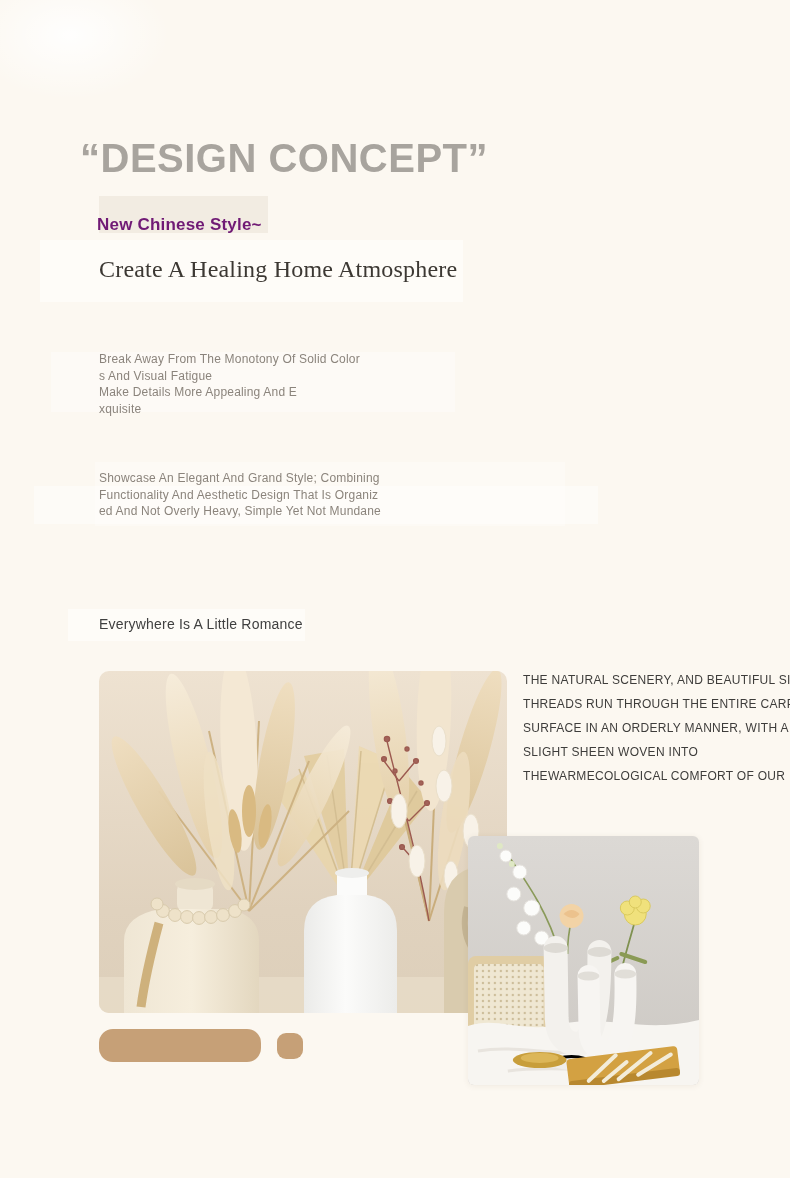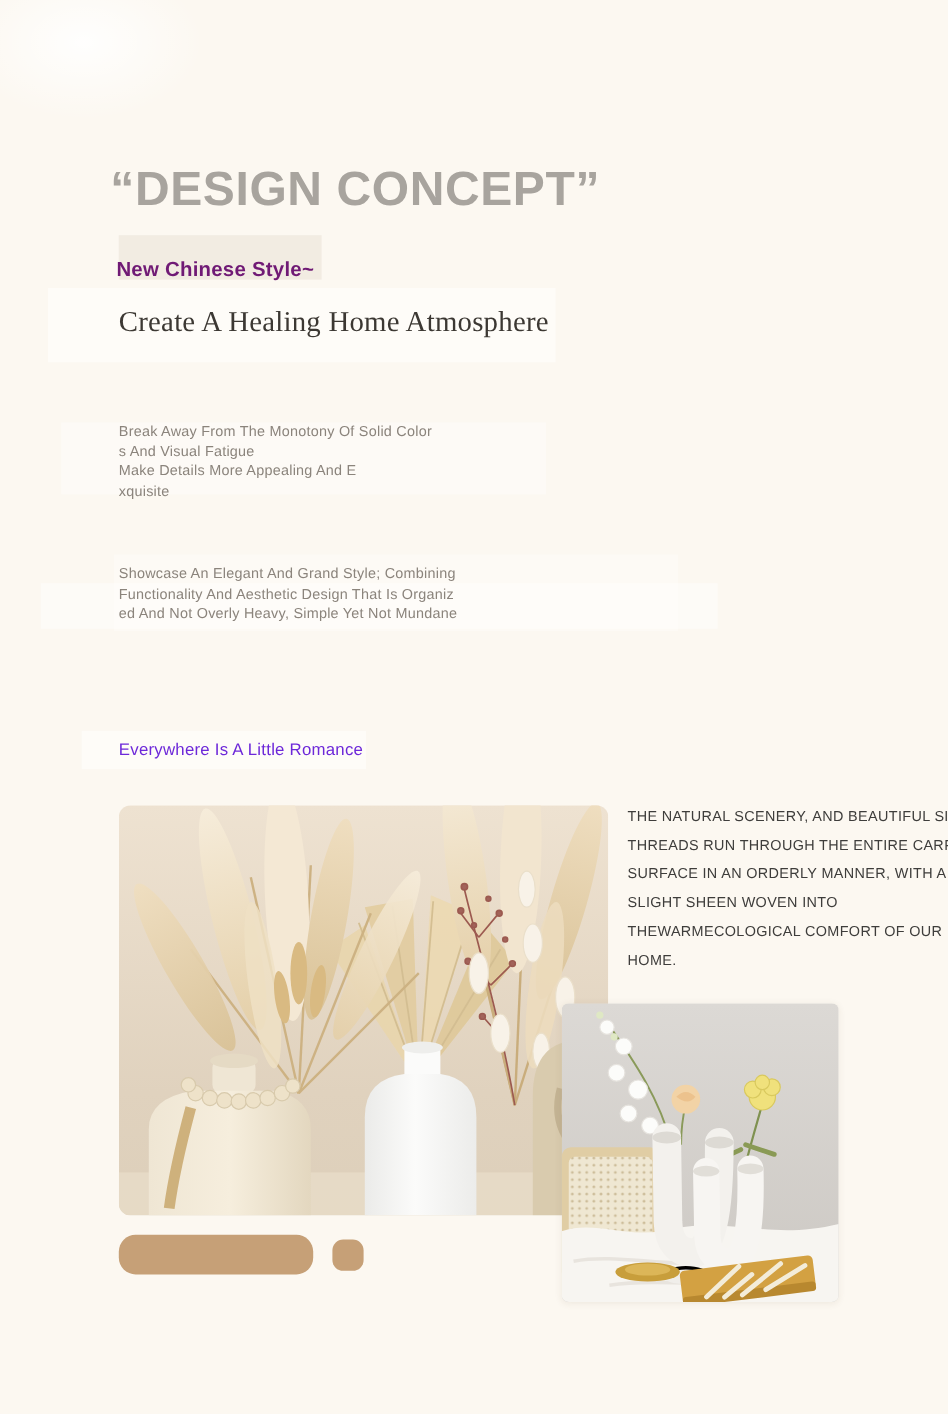--- a/index.html
+++ b/index.html
@@ -10,35 +10,35 @@
   }
   .abs{position:absolute;}
   .blob-top-left{
     left:-30px;top:-30px;width:200px;height:130px;border-radius:40px;
     background:radial-gradient(closest-side,rgba(255,255,255,.9),rgba(255,255,255,0));
   }
   .wash{background:rgba(255,255,255,.5);}
   .wash-dark{background:rgba(235,228,217,.6);}
   .main-title{
     left:80px;top:136px;width:420px;
-    font-size:40px;font-weight:700;letter-spacing:.5px;color:#a8a49e;text-align:right;
+    font-size:40px;font-weight:700;letter-spacing:.5px;color:#a8a49e;
   }
   .subtitle{
     left:97px;top:215px;font-size:17px;font-weight:700;color:#701a75;letter-spacing:.2px;
   }
   .tagline{
     left:99px;top:256px;font-size:24px;font-weight:400;color:#3c3833;letter-spacing:.2px;font-family:Liberation Serif, serif;
   }
   .para{
     font-size:12px;line-height:16.5px;color:#8b847c;letter-spacing:.2px;font-weight:400;
   }
   .para-1{left:99px;top:351px;width:345px;}
   .para-2{left:99px;top:470px;width:370px;}
   .romance{
-    left:99px;top:616px;font-size:14px;color:#6d28d9;letter-spacing:.2px;
+    left:99px;top:616px;font-size:14px;color:#404040;letter-spacing:.2px;
   }
   .right-text{
     left:523px;top:668px;width:260px;
     font-size:12px;line-height:24px;color:#3e3d3b;letter-spacing:.3px;font-weight:400;
   }
   .photo-left{
     left:99px;top:671px;width:408px;height:342px;border-radius:10px;overflow:hidden;
   }
   .photo-right{
     left:468px;top:836px;width:231px;height:249px;border-radius:6px;overflow:hidden;
@@ -83,21 +83,20 @@
       <div class="line">ed And Not Overly Heavy, Simple Yet Not Mundane</div>
     </div>
   <div class="abs romance">Everywhere Is A Little Romance</div>
 
   <div class="abs right-text">
       <div class="line">THE NATURAL SCENERY, AND BEAUTIFUL SILK</div>
       <div class="line">THREADS RUN THROUGH THE ENTIRE CARPET</div>
       <div class="line">SURFACE IN AN ORDERLY MANNER, WITH A</div>
       <div class="line">SLIGHT SHEEN WOVEN INTO</div>
       <div class="line">THEWARMECOLOGICAL COMFORT OF OUR</div>
-      <div class="line">HOME.</div>
     </div>
 
   <div class="abs photo-left" title="Dried pampas grass, wheat and red sprigs arranged in cream and white ceramic vases against a beige wall">
     <svg viewBox="0 0 408 342" preserveAspectRatio="none">
       <defs>
         <linearGradient id="wallL" x1="0" y1="0" x2="0" y2="1">
           <stop offset="0" stop-color="#eee2d1"></stop>
             <stop offset=".7" stop-color="#e0d2be"></stop>
             <stop offset="1" stop-color="#ddcfba"></stop>
         </linearGradient>

